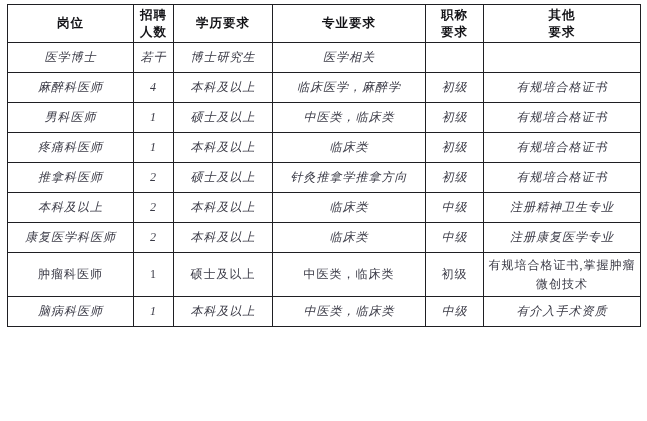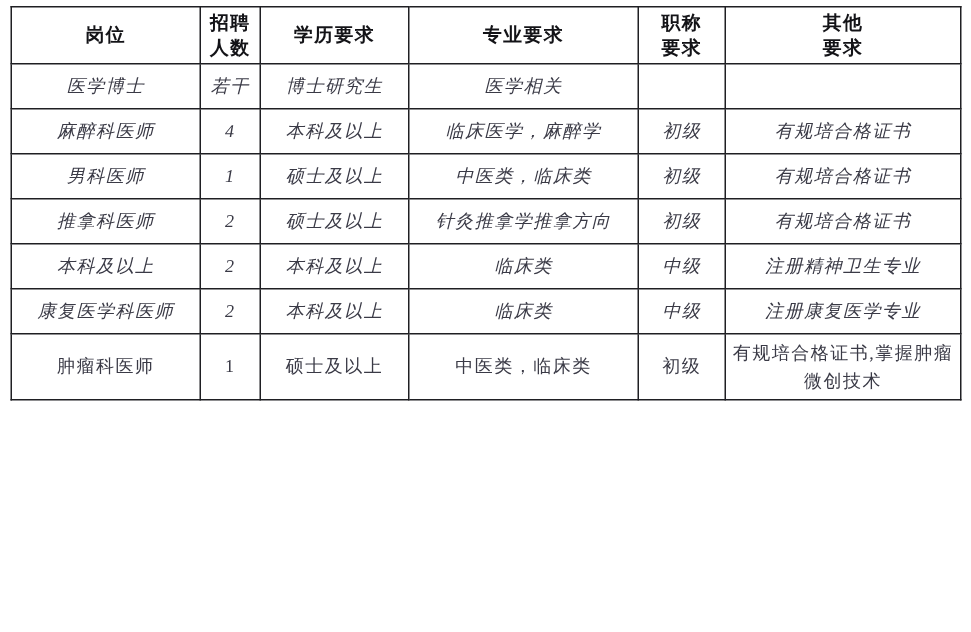--- a/index.html
+++ b/index.html
@@ -103,20 +103,28 @@
       </tr>
       <tr class="row">
         <td>男科医师</td>
         <td>1</td>
         <td>硕士及以上</td>
         <td class="al-left">中医类，临床类</td>
         <td>初级</td>
         <td class="al-left" data-align="left">有规培合格证书</td>
       </tr>
       <tr class="row">
+        <td>疼痛科医师</td>
+        <td>1</td>
+        <td>本科及以上</td>
+        <td class="al-left">临床类</td>
+        <td>初级</td>
+        <td class="al-left" data-align="left">有规培合格证书</td>
+      </tr>
+      <tr class="row">
         <td>推拿科医师</td>
         <td>2</td>
         <td>硕士及以上</td>
         <td class="al-left">针灸推拿学推拿方向</td>
         <td>初级</td>
         <td class="al-left" data-align="left">有规培合格证书</td>
       </tr>
       <tr class="row">
         <td>本科及以上</td>
         <td>2</td>
@@ -134,15 +142,23 @@
         <td class="al-left" data-align="left">注册康复医学专业</td>
       </tr>
       <tr class="tall">
         <td>肿瘤科医师</td>
         <td>1</td>
         <td>硕士及以上</td>
         <td class="al-left">中医类，临床类</td>
         <td>初级</td>
         <td class="al-left" data-align="left">有规培合格证书,掌握肿瘤微创技术</td>
       </tr>
+      <tr class="row">
+        <td>脑病科医师</td>
+        <td>1</td>
+        <td>本科及以上</td>
+        <td class="al-left">中医类，临床类</td>
+        <td>中级</td>
+        <td class="al-left" data-align="center">有介入手术资质</td>
+      </tr>
     </tbody>
   </table>
 </div>
 
 </body></html>

